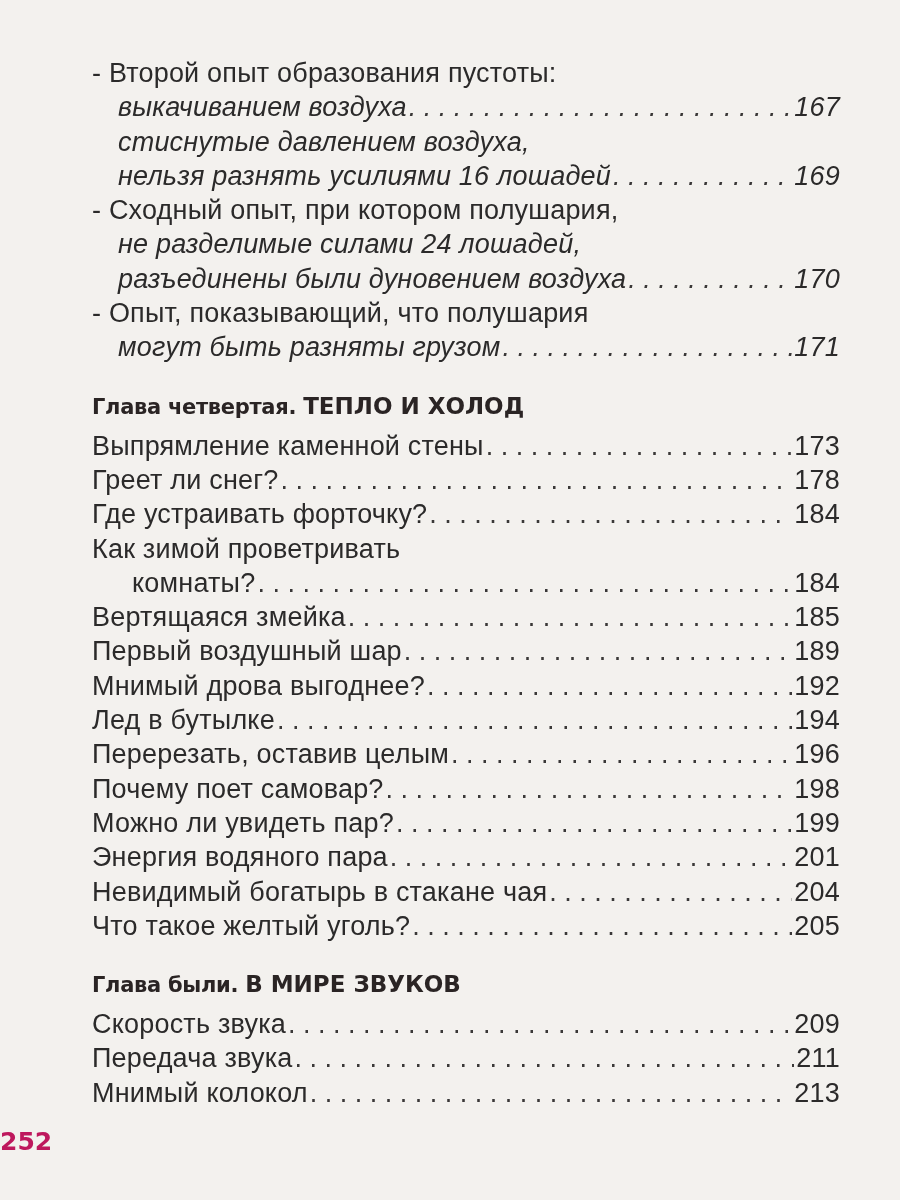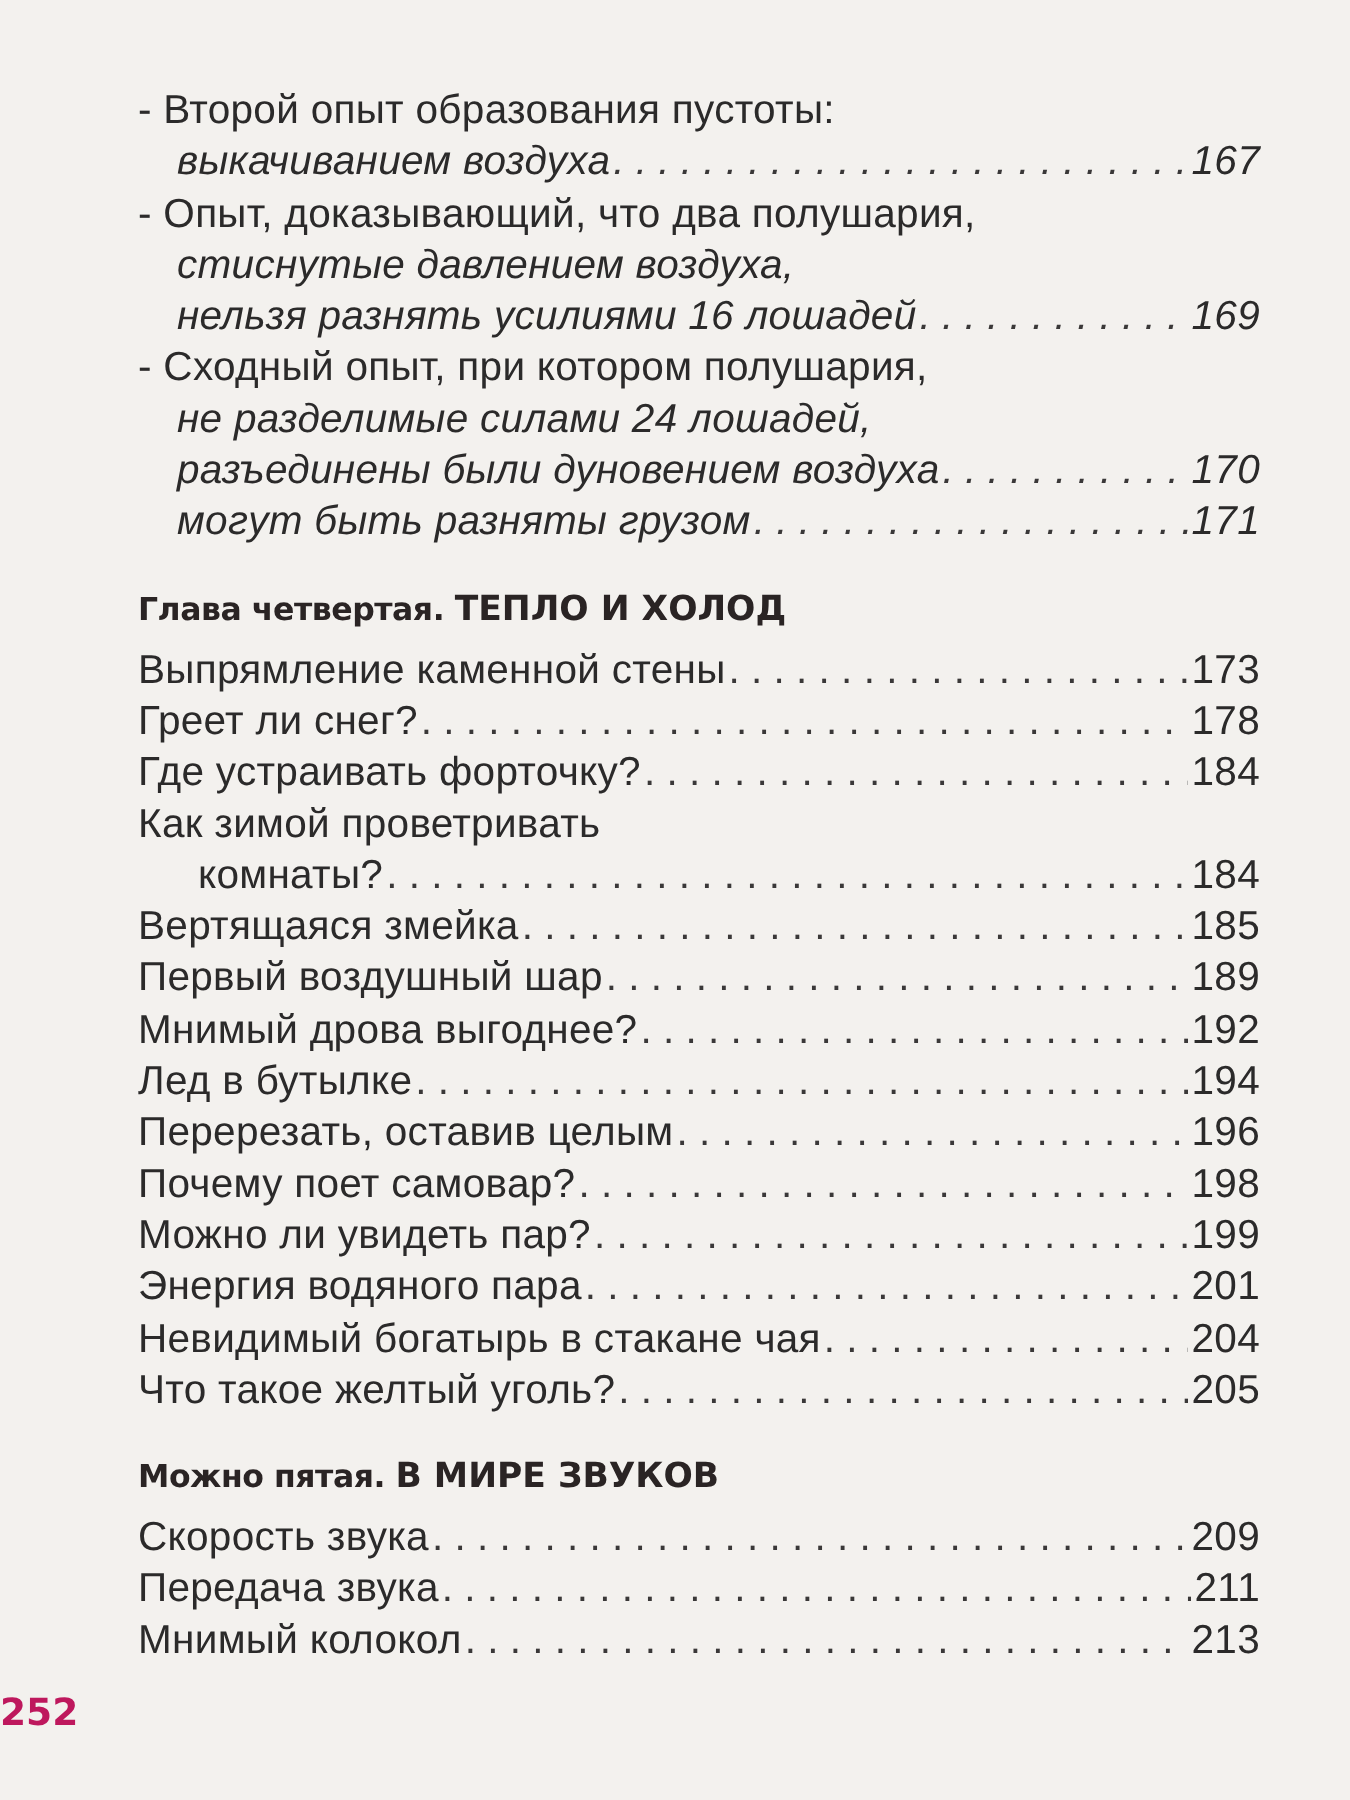--- a/index.html
+++ b/index.html
@@ -49,23 +49,20 @@
 
     <div class="line">
       <span class="text">- Второй опыт образования пустоты:</span>
     </div>
     <div class="line indent">
       <span class="text">выкачиванием воздуха</span>
       <span class="leader"></span>
       <span class="num">167</span>
     </div>
 
-    <div class="line">
-      <span class="text">- Опыт, доказывающий, что два полушария,</span>
-    </div>
     <div class="line indent">
       <span class="text">стиснутые давлением воздуха,</span>
     </div>
     <div class="line indent">
       <span class="text">нельзя разнять усилиями 16 лошадей</span>
       <span class="leader"></span>
       <span class="num">169</span>
     </div>
 
     <div class="line">
@@ -73,20 +70,23 @@
     </div>
     <div class="line indent">
       <span class="text">не разделимые силами 24 лошадей,</span>
     </div>
     <div class="line indent">
       <span class="text">разъединены были дуновением воздуха</span>
       <span class="leader"></span>
       <span class="num">170</span>
     </div>
 
+    <div class="line">
+      <span class="text">- Опыт, показывающий, что полушария</span>
+    </div>
     <div class="line indent">
       <span class="text">могут быть разняты грузом</span>
       <span class="leader"></span>
       <span class="num">171</span>
     </div>
 
     <div class="chapter">
       <span>Глава четвертая.</span>
       <span class="caps">ТЕПЛО И ХОЛОД</span>
     </div>
@@ -159,21 +159,21 @@
       <span class="leader"></span>
       <span class="num">204</span>
     </div>
     <div class="line">
       <span class="text">Что такое желтый уголь?</span>
       <span class="leader"></span>
       <span class="num">205</span>
     </div>
 
     <div class="chapter">
-      <span>Можно пятая.</span>
+      <span>Глава были.</span>
       <span class="caps">В МИРЕ ЗВУКОВ</span>
     </div>
 
     <div class="line">
       <span class="text">Скорость звука</span>
       <span class="leader"></span>
       <span class="num">209</span>
     </div>
     <div class="line">
       <span class="text">Передача звука</span>

